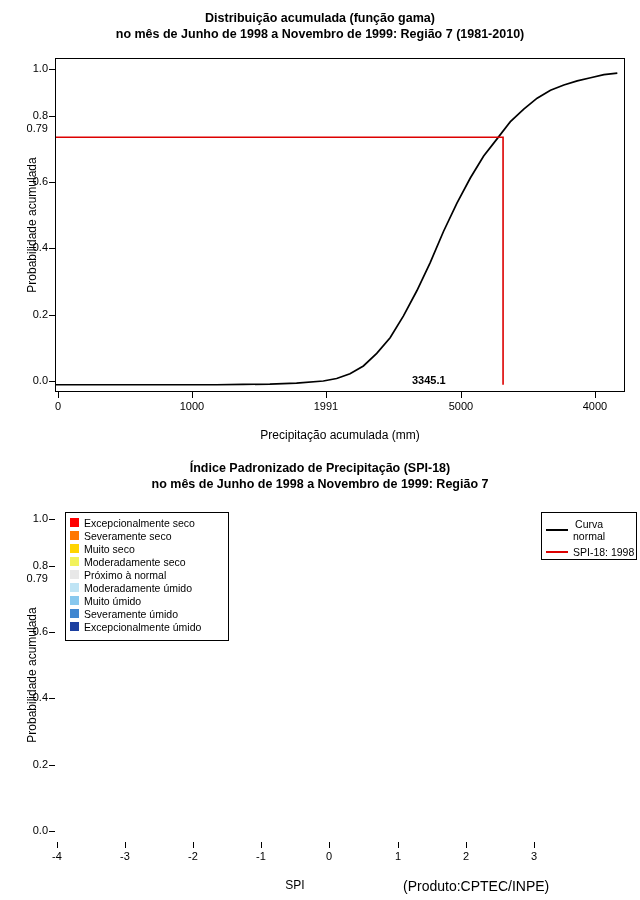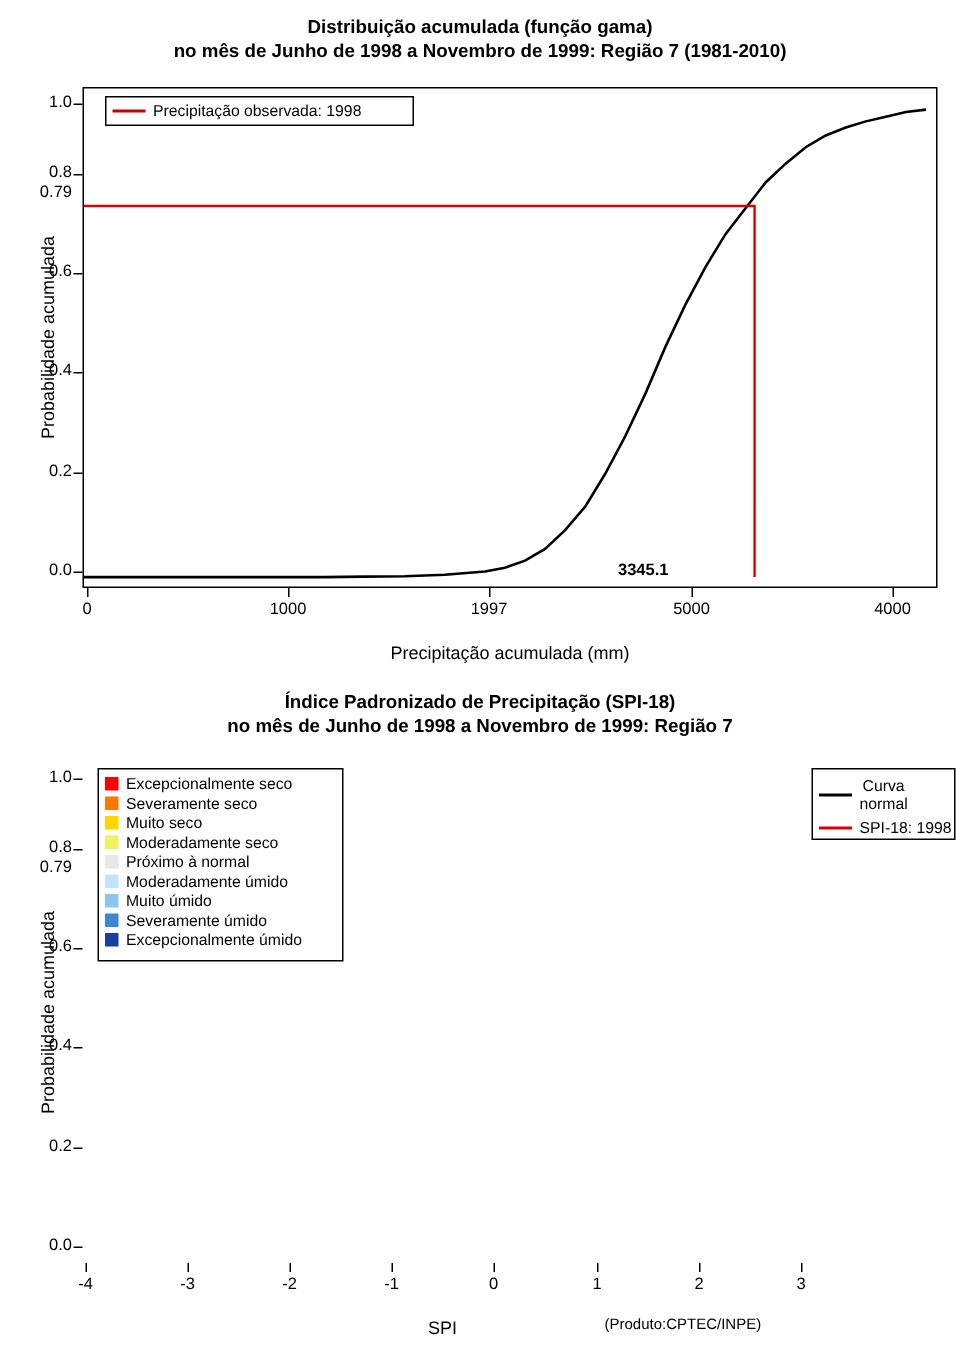--- a/index.html
+++ b/index.html
@@ -12,21 +12,21 @@
   .axis-label{position:absolute;font-size:12px;text-align:center;}
   .ylab{position:absolute;font-size:12px;transform-origin:center center;white-space:nowrap;}
   .tick{position:absolute;background:#000;}
   .ticklabel{position:absolute;font-size:11px;text-align:center;white-space:nowrap;}
   .ticklabel-y{position:absolute;font-size:11px;text-align:right;white-space:nowrap;}
   .legendbox{position:absolute;border:1px solid #000;background:#fff;font-size:10.5px;box-sizing:border-box;}
   .legrow{display:flex;align-items:center;height:13px;padding-left:4px;}
   .legline{width:22px;height:0;border-top:2px solid #cc0000;margin-right:5px;flex:none;}
   .legdot{width:9px;height:9px;margin-right:5px;flex:none;}
   .annot{position:absolute;font-size:11px;font-weight:bold;white-space:nowrap;}
-  .credit{position:absolute;font-size:10px;}
+  .credit{position:absolute;font-size:14px;}
   svg{display:block;}
   .redline{stroke:#dd0000;stroke-width:1.6;fill:none;}
   .curve{stroke:#000;stroke-width:1.7;fill:none;}
   .barseg{position:absolute;height:14px;top:0;}
   .spi-label{position:absolute;font-size:11.5px;font-weight:bold;}
 </style>
 </head>
 <body>
 
 <div class="panel" id="panel-top">
@@ -60,33 +60,27 @@
   <div class="tick" style="left:49px;top:69px;width:6px;height:1px;"></div>
 
   <div class="tick" style="left:58px;top:392px;width:1px;height:6px;"></div>
   <div class="tick" style="left:192px;top:392px;width:1px;height:6px;"></div>
   <div class="tick" style="left:326px;top:392px;width:1px;height:6px;"></div>
   <div class="tick" style="left:461px;top:392px;width:1px;height:6px;"></div>
   <div class="tick" style="left:595px;top:392px;width:1px;height:6px;"></div>
 
   <div class="ticklabel" style="left:43px;top:400px;width:30px;">0</div>
   <div class="ticklabel" style="left:172px;top:400px;width:40px;">1000</div>
-  <div class="ticklabel" style="left:306px;top:400px;width:40px;">1997</div>
+  <div class="ticklabel" style="left:306px;top:400px;width:40px;">1991</div>
   <div class="ticklabel" style="left:441px;top:400px;width:40px;">5000</div>
   <div class="ticklabel" style="left:575px;top:400px;width:40px;">4000</div>
 
   <div class="axis-label" style="left:55px;top:428px;width:570px;">Precipitação acumulada (mm)</div>
   <div class="ylab" style="left:-68px;top:218px;width:200px;text-align:center;transform:rotate(-90deg);">Probabilidade acumulada</div>
 
-  <div class="legendbox" style="left:70px;top:64px;width:206px;height:20px;">
-    <div class="legrow" style="height:18px;">
-      <span class="legline"></span>
-      <span>Precipitação observada: 1998</span>
-    </div>
-  </div>
 
   <div class="annot" style="left:412px;top:374px;">3345.1</div>
 </div>
 
 <div class="panel" id="panel-bottom">
 
   <div class="title" style="position:absolute;left:0;top:10px;width:640px;">
     <div>Índice Padronizado de Precipitação (SPI-18)</div>
     <div>no mês de Junho de 1998 a Novembro de 1999: Região 7</div>
   </div>

